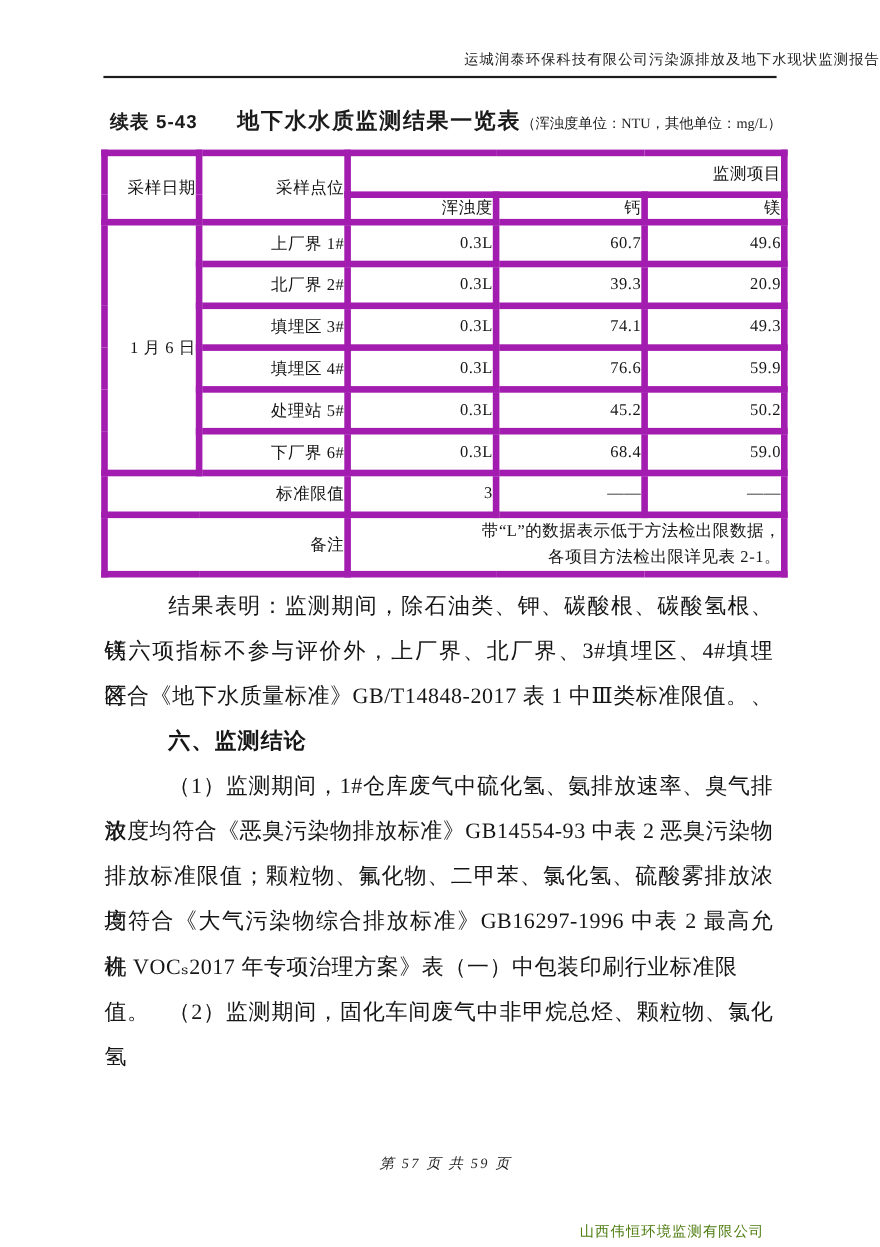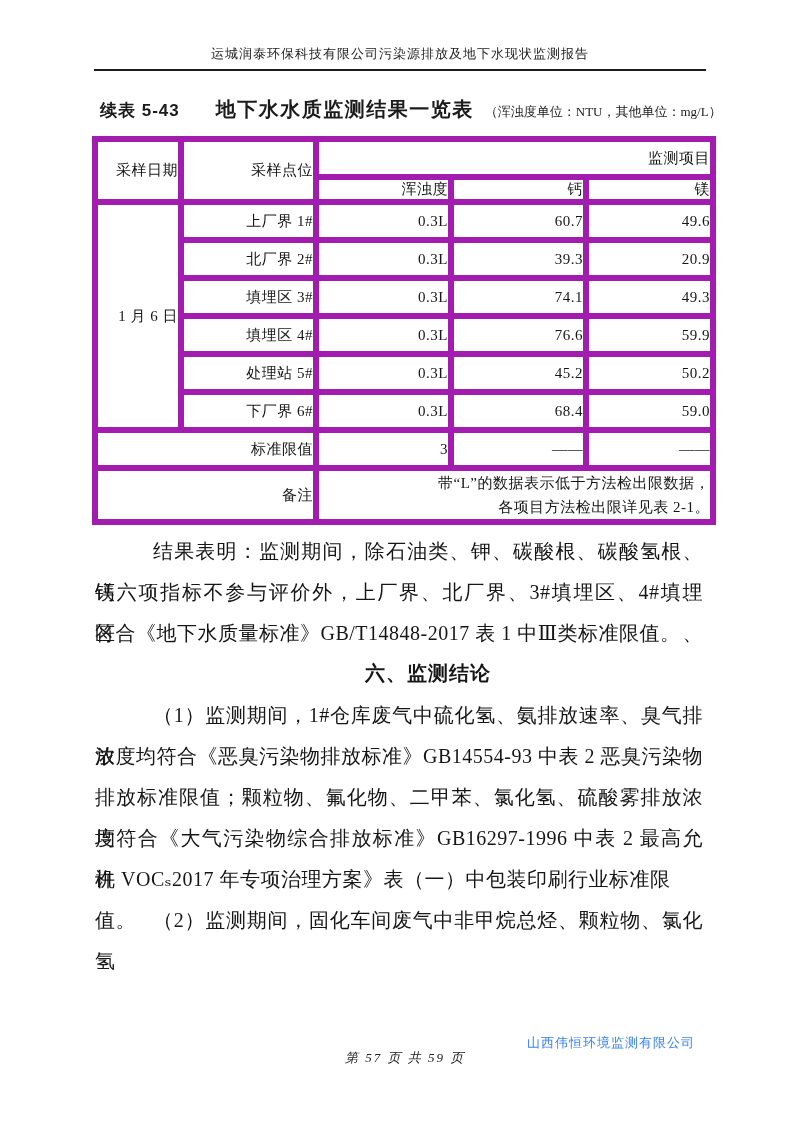--- a/index.html
+++ b/index.html
@@ -2,66 +2,66 @@
 <html><head>
 <meta charset="utf-8">
 <style>
   html,body{margin:0;padding:0;}
   body{
     width:800px;height:1134px;background:#ffffff;color:#1b1b1b;
     font-family:"Liberation Serif","DejaVu Serif",serif;
     position:relative;overflow:hidden;
   }
   .doc-header{
-    padding-top:45px;text-align:center;font-size:13px;letter-spacing:1px;
+    padding-top:45px;text-align:right;font-size:13px;letter-spacing:1px;
     color:#222;
   }
   .header-rule{
     width:612px;margin:6px auto 0;border-bottom:2.5px solid #1c1c1c;height:0;
   }
   .caption{
     margin:25px 0 0 100px;display:flex;align-items:baseline;white-space:nowrap;
   }
   .cap-prefix{
     font-family:"Liberation Sans","DejaVu Sans",sans-serif;
     font-weight:bold;font-size:17px;letter-spacing:1px;
   }
   .cap-title{
     font-family:"Liberation Sans","DejaVu Sans",sans-serif;
     font-weight:bold;font-size:20px;margin-left:36px;letter-spacing:1.5px;
   }
-  .cap-unit{font-size:13px;margin-left:11px;letter-spacing:0;}
+  .cap-unit{font-size:13px;margin-left:0;letter-spacing:0;}
   table.monitor{
     border-collapse:collapse;table-layout:fixed;
     width:618px;margin:13px 0 0 92px;
   }
   table.monitor td{
     border:6px solid #a21caf;text-align:right;vertical-align:middle;
     font-size:15px;padding:0;letter-spacing:0.5px;color:#161616;
   }
   tr.h38{height:38px;}
   tr.h39{height:25px;}
   tr.h53{height:53px;}
   .remark-cell div{line-height:24px;font-size:15px;}
   .content{margin:6px 0 0 95px;width:608px;}
   .ln{
     font-size:20px;height:41px;line-height:41px;letter-spacing:0.5px;
     color:#161616;
   }
   .ln.j{text-align:justify;text-align-last:justify;}
   .ln.ind{text-indent:58px;}
   .ln.heading{
-    font-family:Liberation Mono, monospace;
-    font-weight:bold;letter-spacing:1px;text-align:center;
+    font-family:Liberation Serif, serif;
+    font-weight:bold;letter-spacing:1px;
   }
   .footer-page{
     position:absolute;top:1049px;left:345px;font-size:13px;letter-spacing:2px;color:#222;font-style:italic;
   }
   .footer-company{
-    position:absolute;top:1034px;left:527px;font-size:13px;letter-spacing:1px;color:#3b82f6;
+    position:absolute;top:1111px;left:527px;font-size:13px;letter-spacing:1px;color:#4d7c0f;
   }
 </style>
 </head>
 <body>
 
 <div class="doc-header">运城润泰环保科技有限公司污染源排放及地下水现状监测报告</div>
 <div class="header-rule"></div>
 
 <div class="caption">
   <span class="cap-prefix">续表 5-43</span>

